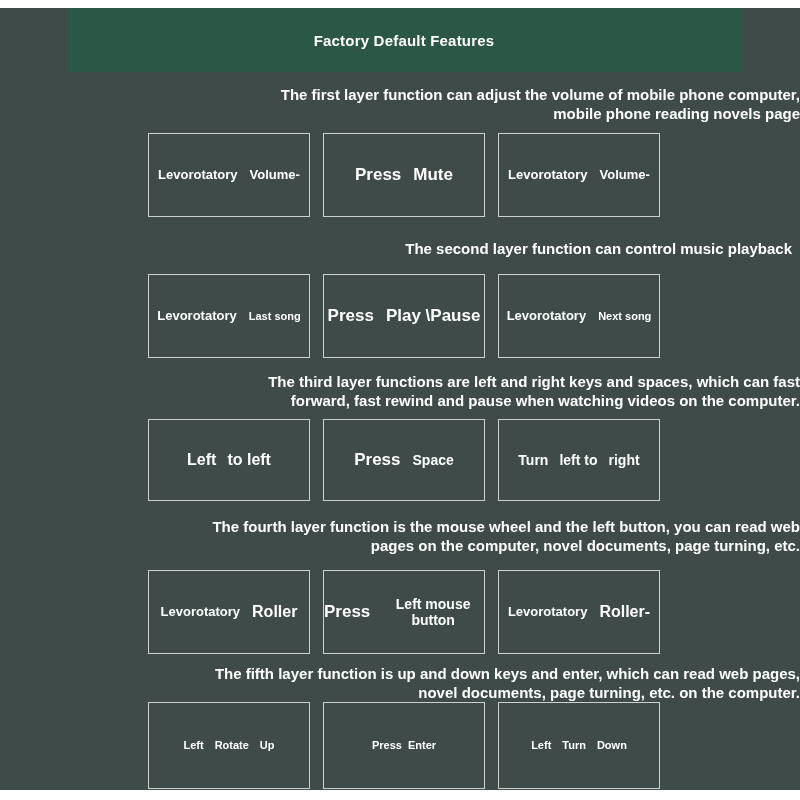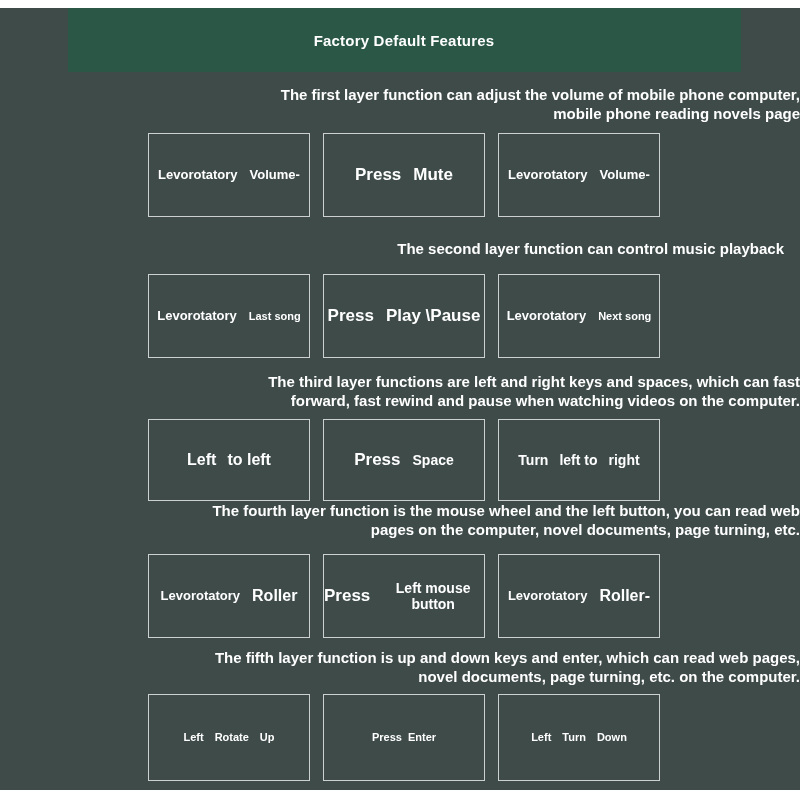--- a/index.html
+++ b/index.html
@@ -11,24 +11,24 @@
             display:flex; align-items:center; justify-content:center;
             font-size:15px; font-weight:700; letter-spacing:.2px; }
   .heading { text-align:right; font-size:15px; font-weight:700; line-height:19px; white-space:pre-line; }
   .row { display:flex; justify-content:center; gap:13px; }
   .box { width:162px; height:84px; border:1px solid var(--box_border,#ccd1d0);
          display:flex; flex-direction:row; align-items:center; justify-content:center;
          text-align:center; font-weight:700; line-height:1.15; }
   .gL{gap:12px} .gM{gap:6px} .gS{gap:11px}
   .t13{font-size:13px} .t14{font-size:14px} .t15{font-size:11px} .t16{font-size:16px} .t17{font-size:17px}
   .sec1 .heading{margin:13px 0 10px}
-  .sec2 .heading{margin:22px 16px 16px}
+  .sec2 .heading{margin:22px 8px 16px}
   .sec3 .heading{margin:14px 0 9px}
-  .sec4 .heading{margin:0 0 15px}
-  .sec5 .heading{margin:10px 0 8px}
+  .sec4 .heading{margin:16px 0 15px}
+  .sec5 .heading{margin:10px 0 0}
   .sec3 .box{height:82px}
   .sec5 .box{height:87px}
 </style>
 </head>
 <body>
 
 <div class="page">
   <div class="panel">
 
     <div class="header">

